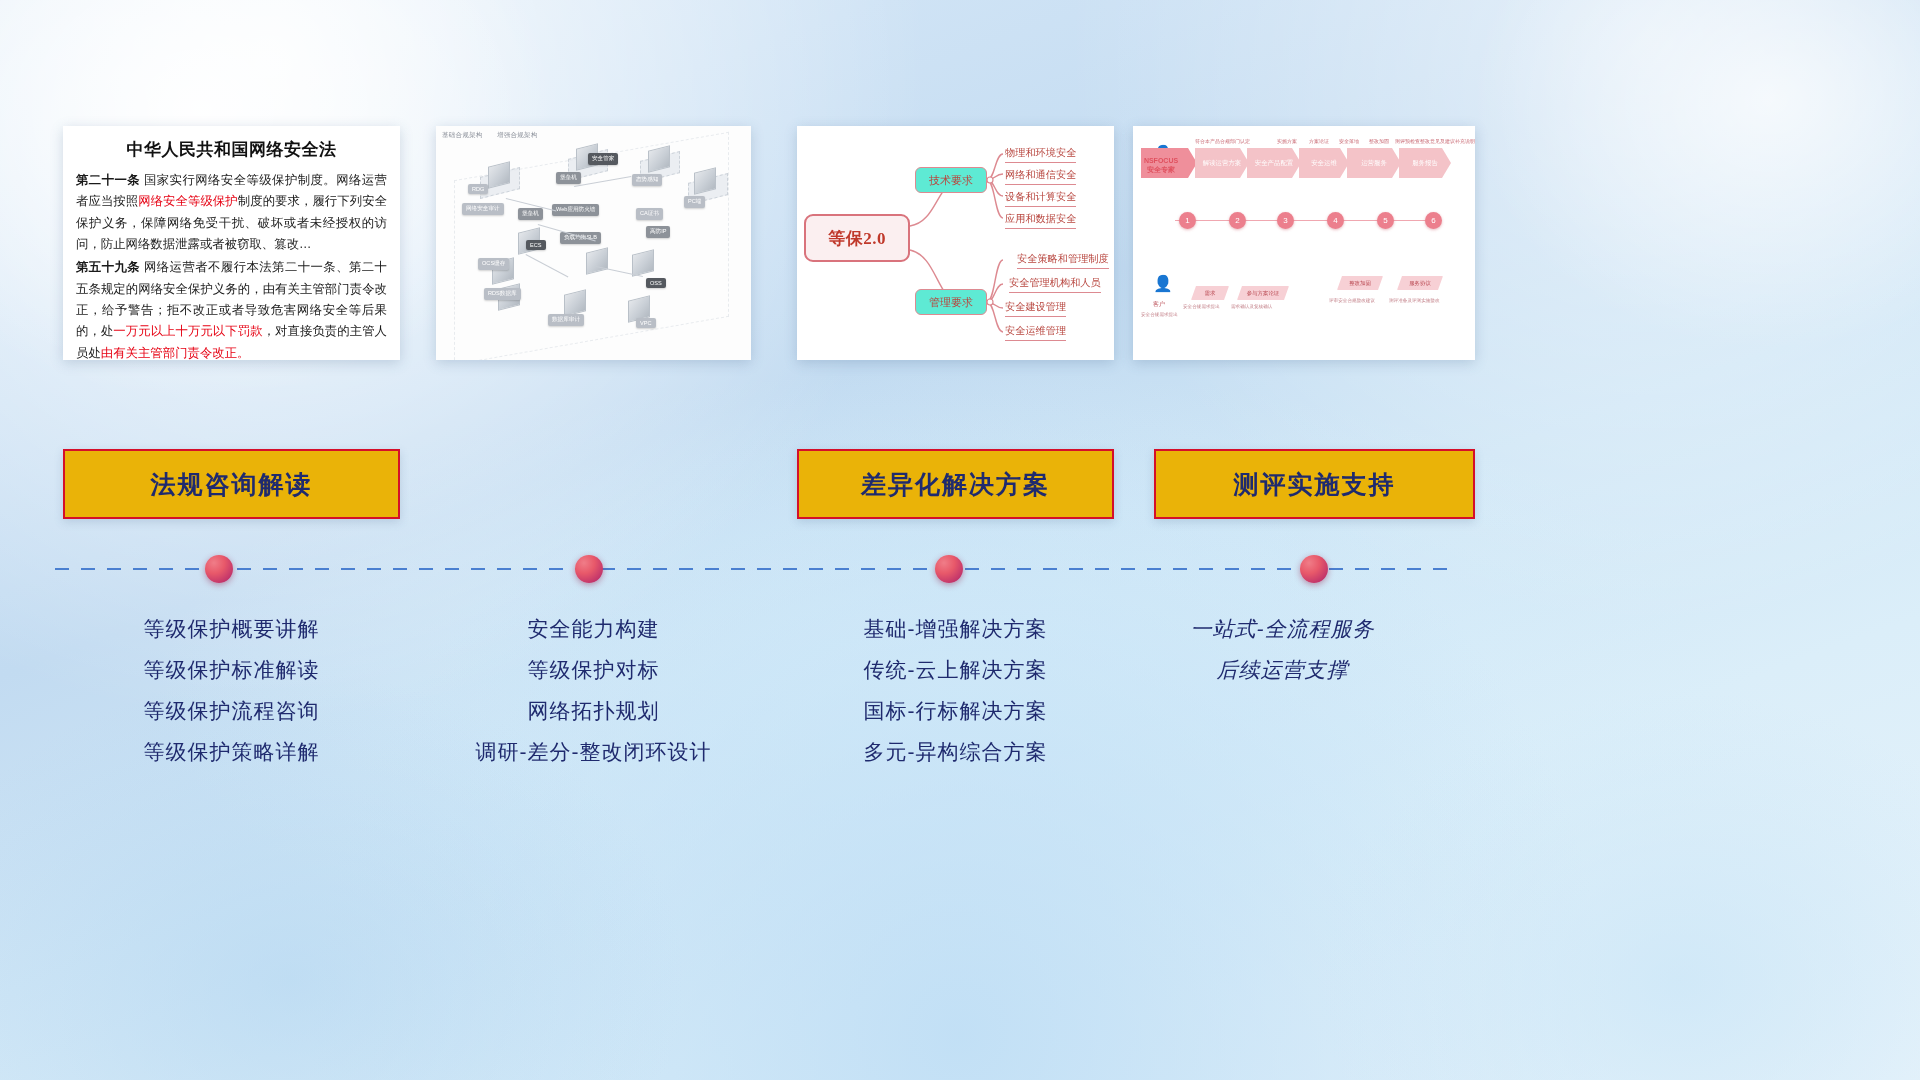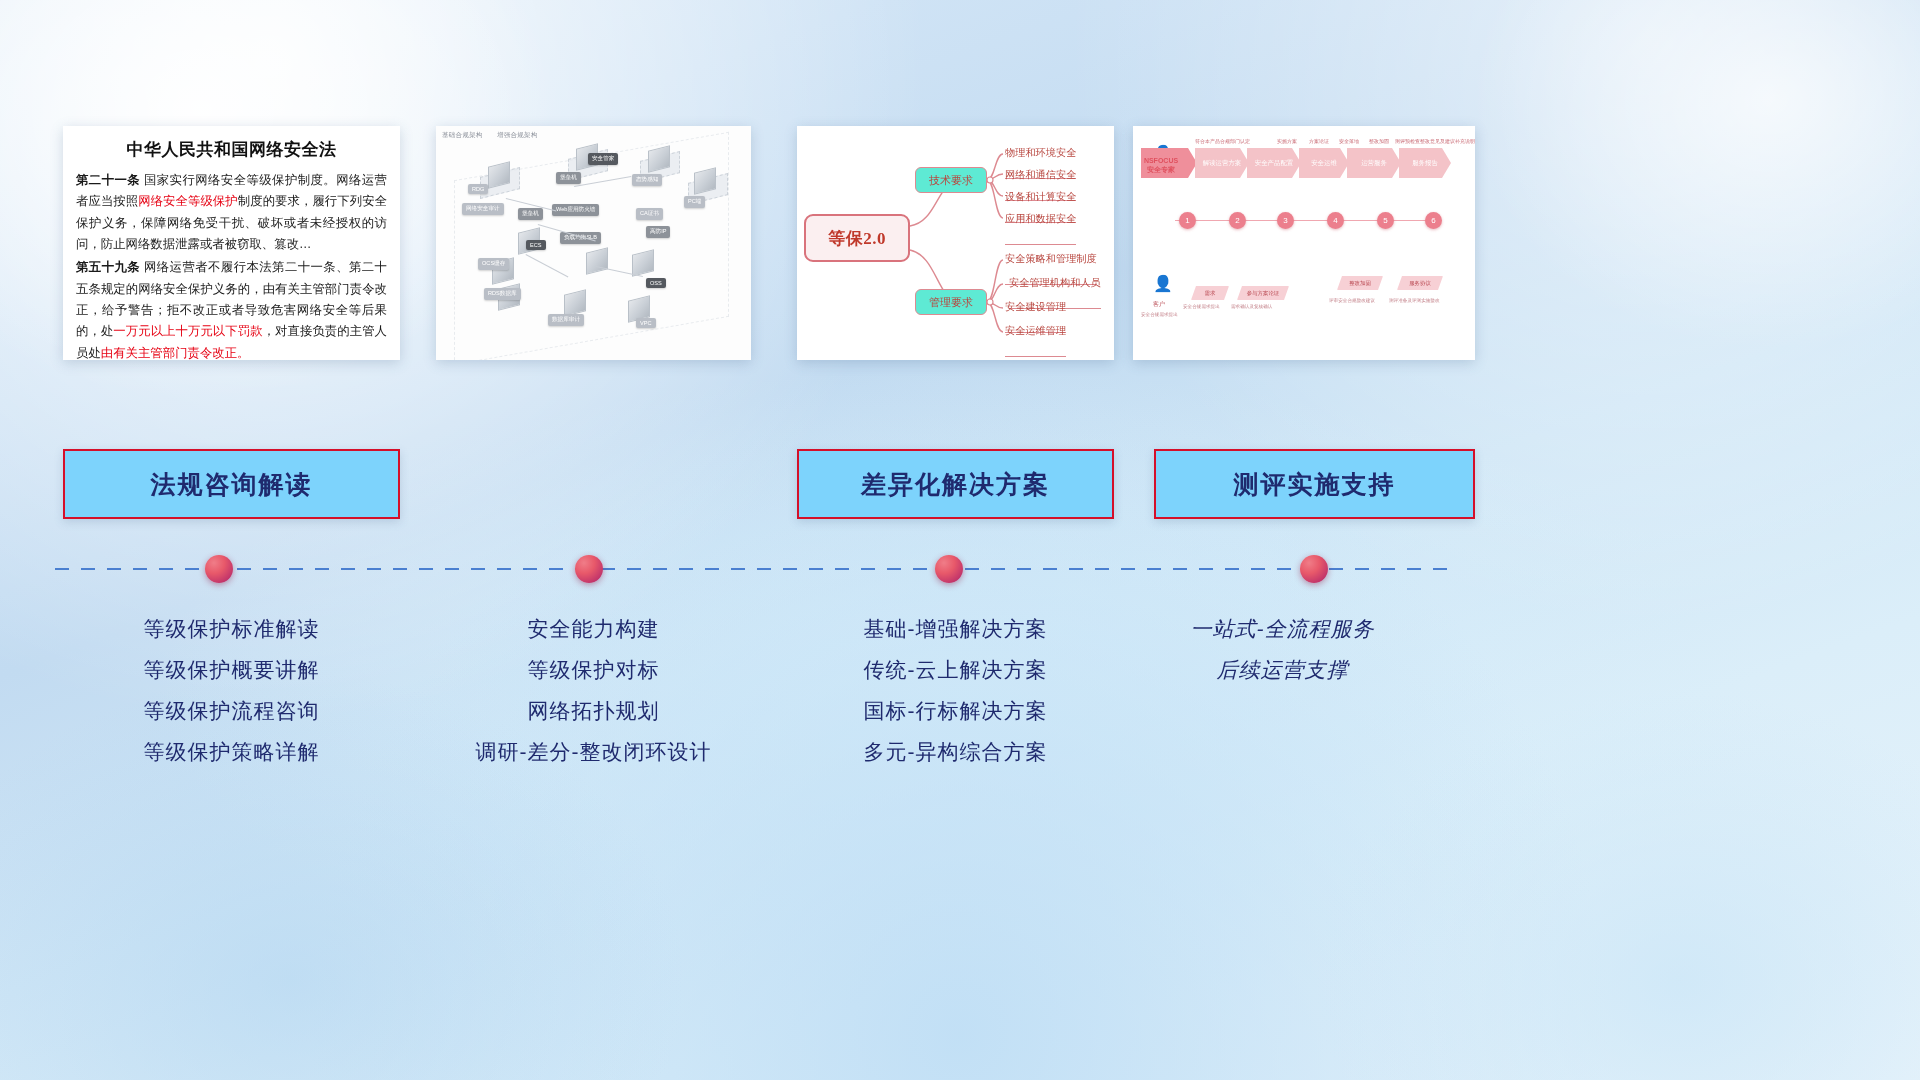--- a/index.html
+++ b/index.html
@@ -63,21 +63,21 @@
   .mm{position:relative;width:100%;height:100%;background:#fff;}
   .mm .root{position:absolute;left:7px;top:88px;width:106px;height:48px;
     border:2.5px solid #d9737c;border-radius:9px;
     background:#fbeff0;display:flex;align-items:center;justify-content:center;
     color:#c0392b;font-size:17px;font-weight:600;letter-spacing:.5px;
     font-family:"Liberation Serif","DejaVu Serif",serif;}
   .mm .br{position:absolute;width:72px;height:26px;border:1.6px solid #dd8a91;
     border-radius:6px;background:#5eead4;display:flex;align-items:center;justify-content:center;
     color:#b8463f;font-size:11px;font-family:"Liberation Serif","DejaVu Serif",serif;}
   .mm .leaf{position:absolute;color:#b8463f;font-size:10.2px;white-space:nowrap;
-    padding-bottom:18px;border-bottom:1.6px solid #dd8a91;
+    padding-bottom:2px;border-bottom:1.6px solid #dd8a91;
     font-family:"Liberation Serif","DejaVu Serif",serif;}
   .mm svg{position:absolute;left:0;top:0;}
 
   
   .ns{position:relative;width:100%;height:100%;background:#fff;}
   .ns .chev{position:absolute;height:30px;background:#f4c3c8;
     clip-path:polygon(0 0,calc(100% - 9px) 0,100% 50%,calc(100% - 9px) 100%,0 100%);
     display:flex;align-items:center;justify-content:center;color:#fff;font-size:6.4px;
     white-space:nowrap;}
   .ns .chev.lead{background:#ef8f9b;clip-path:polygon(0 0,calc(100% - 9px) 0,100% 50%,calc(100% - 9px) 100%,0 100%);}
@@ -91,21 +91,21 @@
     border-radius:1px;white-space:nowrap;
     clip-path:polygon(5px 0,100% 0,calc(100% - 5px) 100%,0 100%);}
   .ns .small{position:absolute;font-size:4.6px;color:#c4838b;white-space:nowrap;}
   .ns .lbl{position:absolute;font-size:6px;color:#b8464f;white-space:nowrap;}
   .ns .logo{position:absolute;left:8px;top:30px;width:40px;text-align:center;
     color:#e0515f;font-size:7px;line-height:1.35;font-weight:bold;}
   .ns .person{position:absolute;font-size:16px;color:#ef8f9b;}
 
   
   .heads{position:absolute;left:0;top:449px;width:1920px;height:70px;}
-  .hbox{position:absolute;top:0;height:70px;background:#7dd3fc;
+  .hbox{position:absolute;top:0;height:70px;background:#eab308;
     border:2px solid #d50f29;display:flex;align-items:center;justify-content:center;
     box-shadow:0 3px 9px rgba(70,100,140,.2);}
   .hbox span{color:#1f2a6e;font-size:25px;font-weight:bold;letter-spacing:2px;}
   .hbox.h1{left:63px;width:337px;}
   .hbox.h2{left:436px;width:315px;}
   .hbox.h3{left:797px;width:317px;}
   .hbox.h4{left:1154px;width:321px;}
 
   
   .timeline{position:absolute;left:55px;top:568px;width:1400px;height:2px;
@@ -230,21 +230,21 @@
 
         <div class="root">等保2.0</div>
 
         <div class="br" style="left:118px;top:41px;">技术要求</div>
         <div class="leaf" style="left:208px;top:20px;">物理和环境安全</div>
         <div class="leaf" style="left:208px;top:42px;">网络和通信安全</div>
         <div class="leaf" style="left:208px;top:64px;">设备和计算安全</div>
         <div class="leaf" style="left:208px;top:86px;">应用和数据安全</div>
 
         <div class="br" style="left:118px;top:163px;">管理要求</div>
-        <div class="leaf" style="left:208px;top:126px;text-align:center;">安全策略和管理制度</div>
+        <div class="leaf" style="left:220px;top:126px;text-align:center;">安全策略和管理制度</div>
         <div class="leaf" style="left:212px;top:150px;">安全管理机构和人员</div>
         <div class="leaf" style="left:208px;top:174px;">安全建设管理</div>
         <div class="leaf" style="left:208px;top:198px;">安全运维管理</div>
       </div>
     </div>
 
     <div class="card c4">
       <div class="ns">
         <div class="toptag" style="left:62px;top:12px;">符合本产品合规部门认定</div>
         <div class="toptag" style="left:144px;top:12px;">实施方案</div>
@@ -306,22 +306,22 @@
   </div>
 
   <div class="timeline"></div>
   <div class="dot d1"></div>
   <div class="dot d2"></div>
   <div class="dot d3"></div>
   <div class="dot d4"></div>
 
   <div class="lists">
     <div class="col l1">
+      <div>等级保护概要讲解</div>
       <div>等级保护标准解读</div>
-      <div>等级保护概要讲解</div>
       <div>等级保护流程咨询</div>
       <div>等级保护策略详解</div>
     </div>
     <div class="col l2">
       <div>安全能力构建</div>
       <div>等级保护对标</div>
       <div>网络拓扑规划</div>
       <div>调研-差分-整改闭环设计</div>
     </div>
     <div class="col l3">

